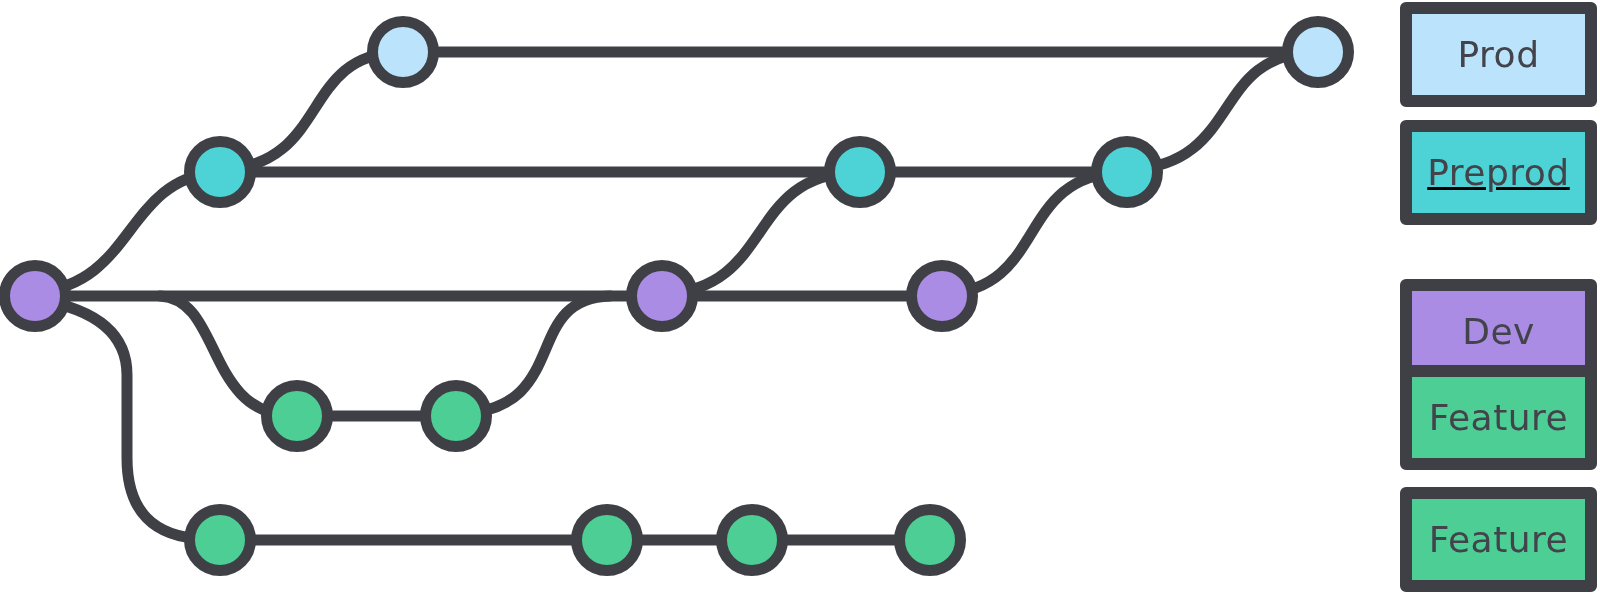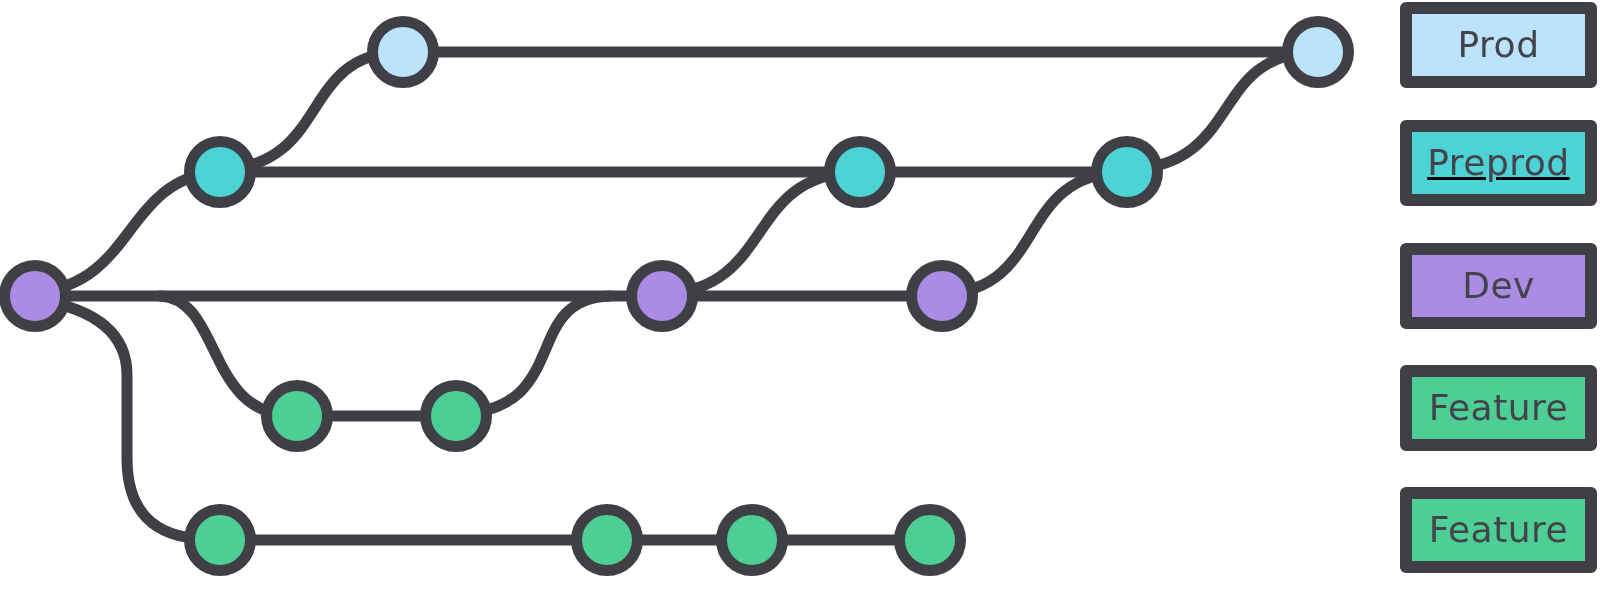--- a/index.html
+++ b/index.html
@@ -28,21 +28,21 @@
     left: 0;
     top: 0;
     width: 1600px;
     height: 594px;
     pointer-events: none;
   }
   .legend-box {
     position: absolute;
     left: 1400px;
     width: 197px;
-    height: 86px;
+    height: 105px;
     box-sizing: border-box;
     border: 12px solid #3f4046;
     border-radius: 6px;
     display: flex;
     align-items: center;
     justify-content: center;
   }
   .legend-label {
     font-size: 36px;
     color: #43444b;
@@ -91,21 +91,21 @@
       <circle cx="930" cy="540" r="30.5" fill="#4dce95" stroke="#3f4046" stroke-width="11"></circle>
     </svg>
 
   <div class="legend">
     <div class="legend-box lb-0" style="background: rgb(187, 227, 251);">
       <span class="legend-label">Prod</span>
     </div>
     <div class="legend-box lb-1" style="background: rgb(77, 210, 214);">
       <span class="legend-label">Preprod</span>
     </div>
-    <div class="legend-box lb-2" style="background: rgb(171, 140, 228);">
+    <div class="legend-box lb-2" style="background: rgb(171, 140, 228); margin-top: 36px;">
       <span class="legend-label">Dev</span>
     </div>
     <div class="legend-box lb-3" style="background: rgb(77, 206, 149);">
       <span class="legend-label">Feature</span>
     </div>
     <div class="legend-box lb-4" style="background: rgb(77, 206, 149);">
       <span class="legend-label">Feature</span>
     </div>
   </div>
 

